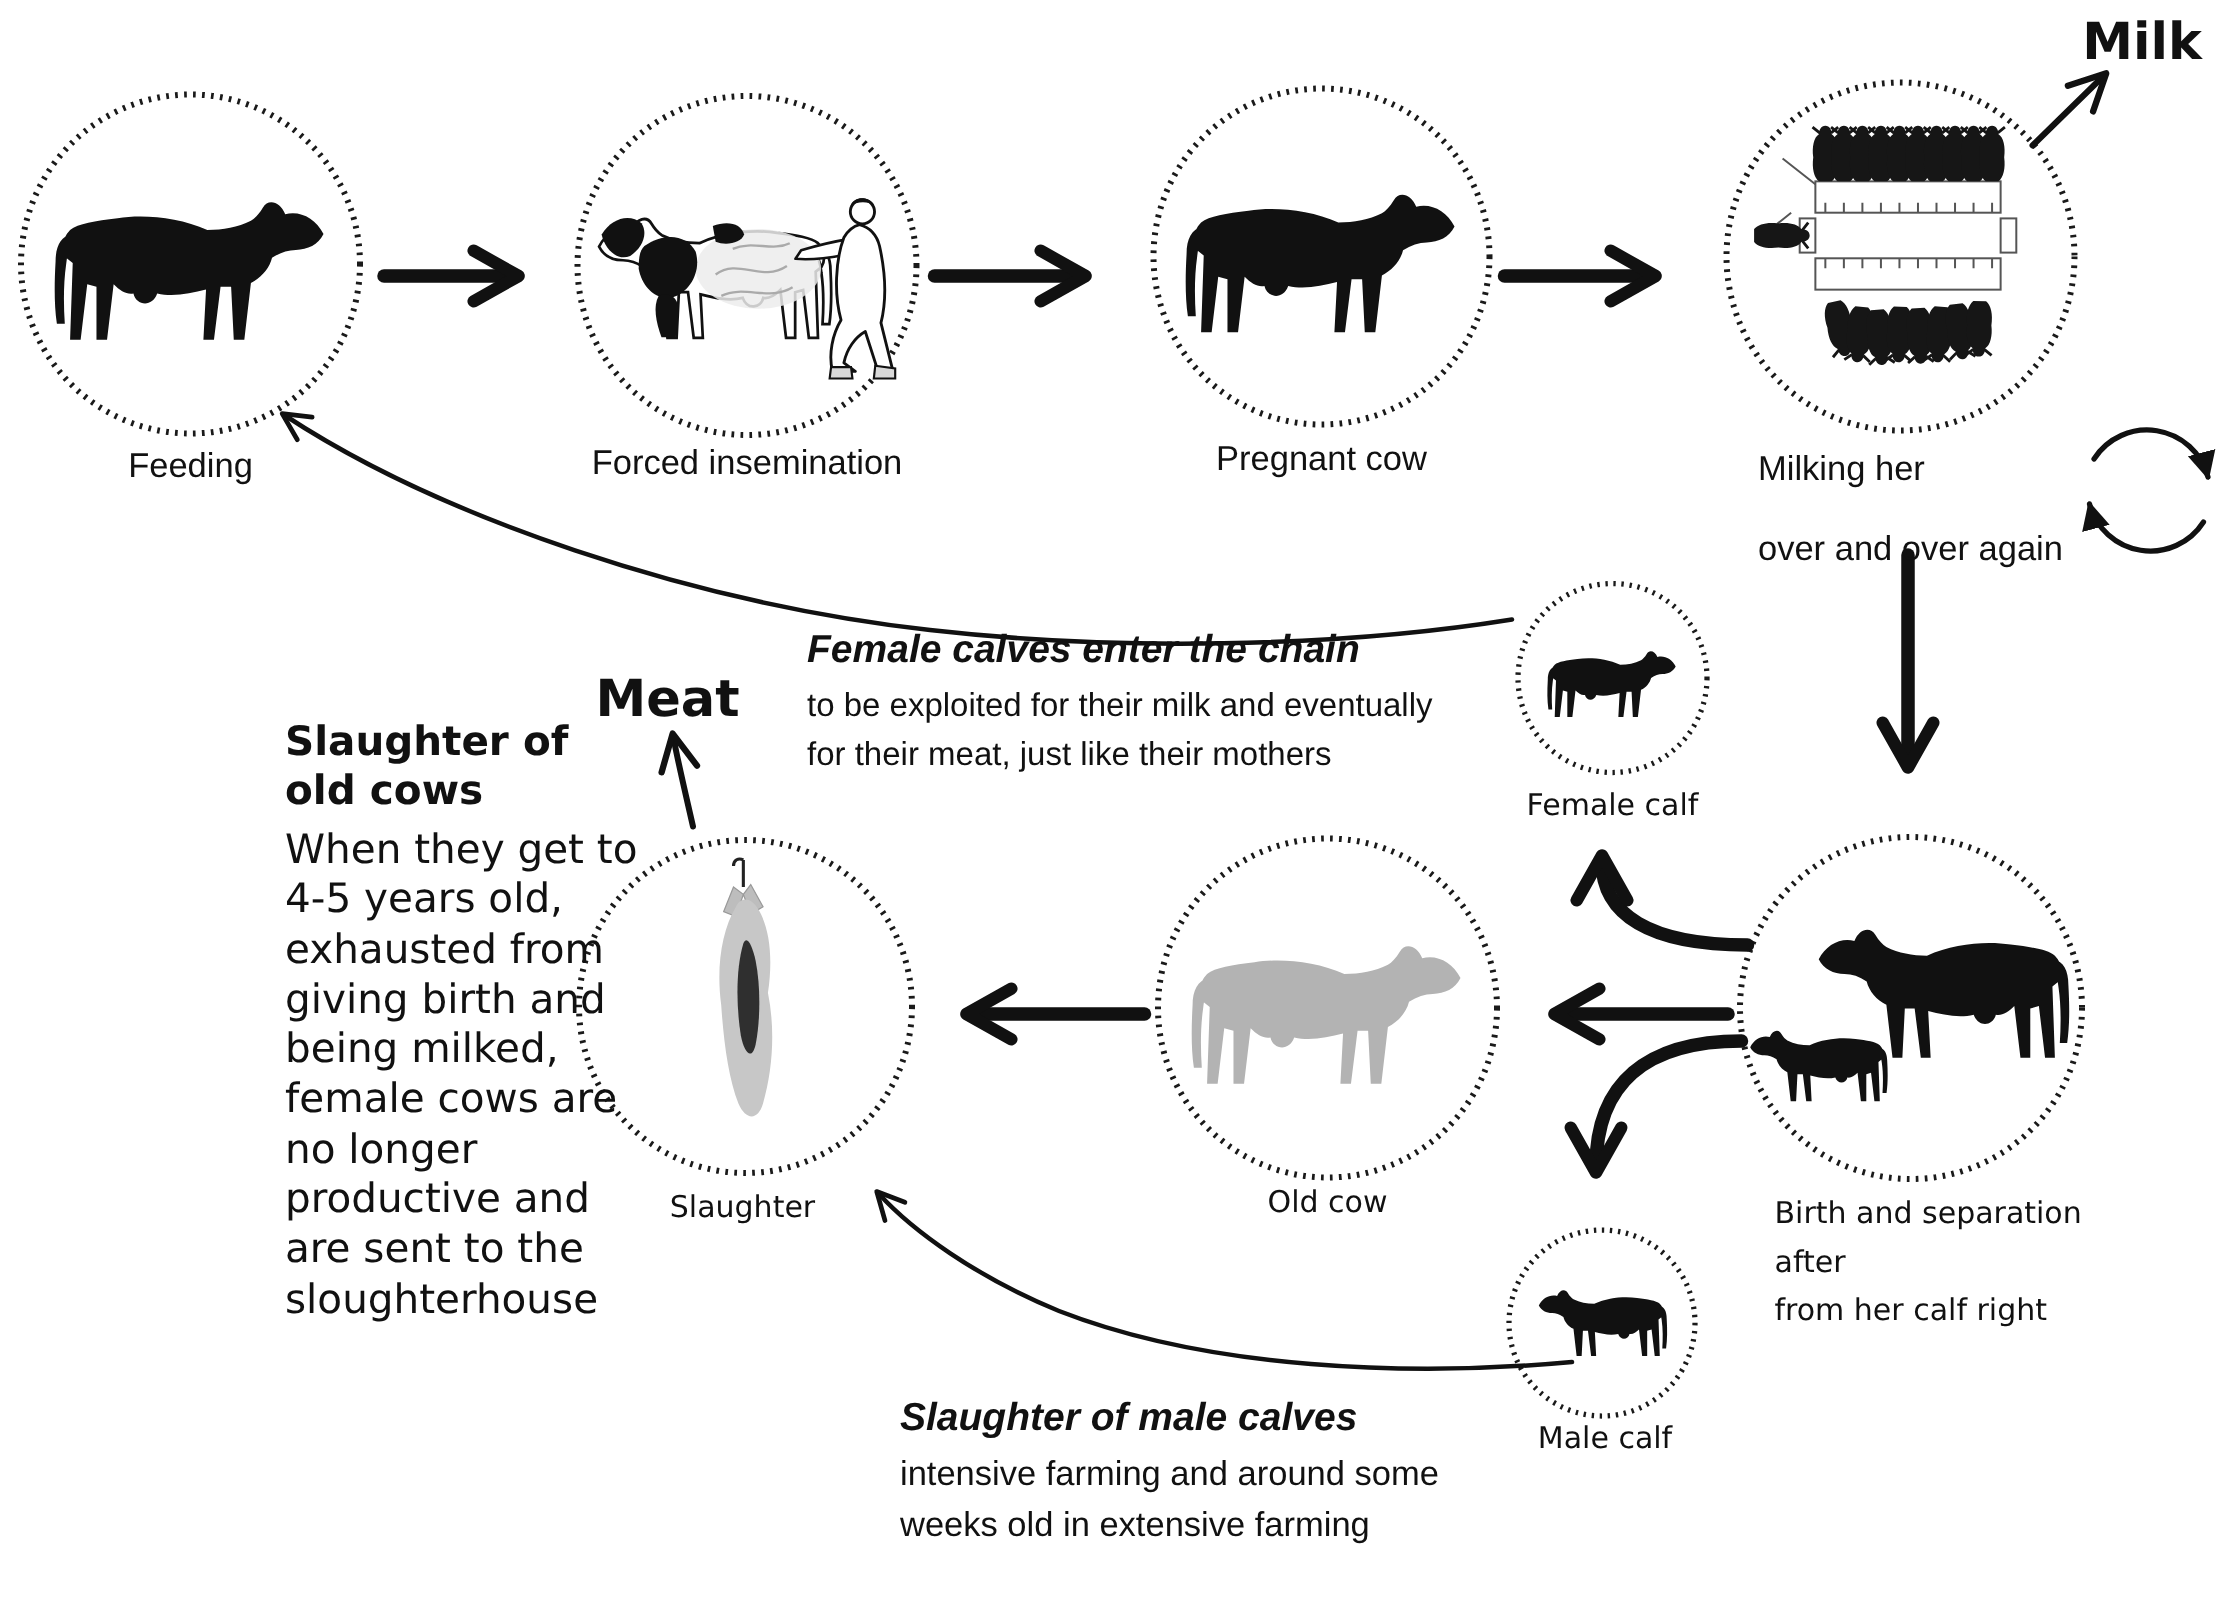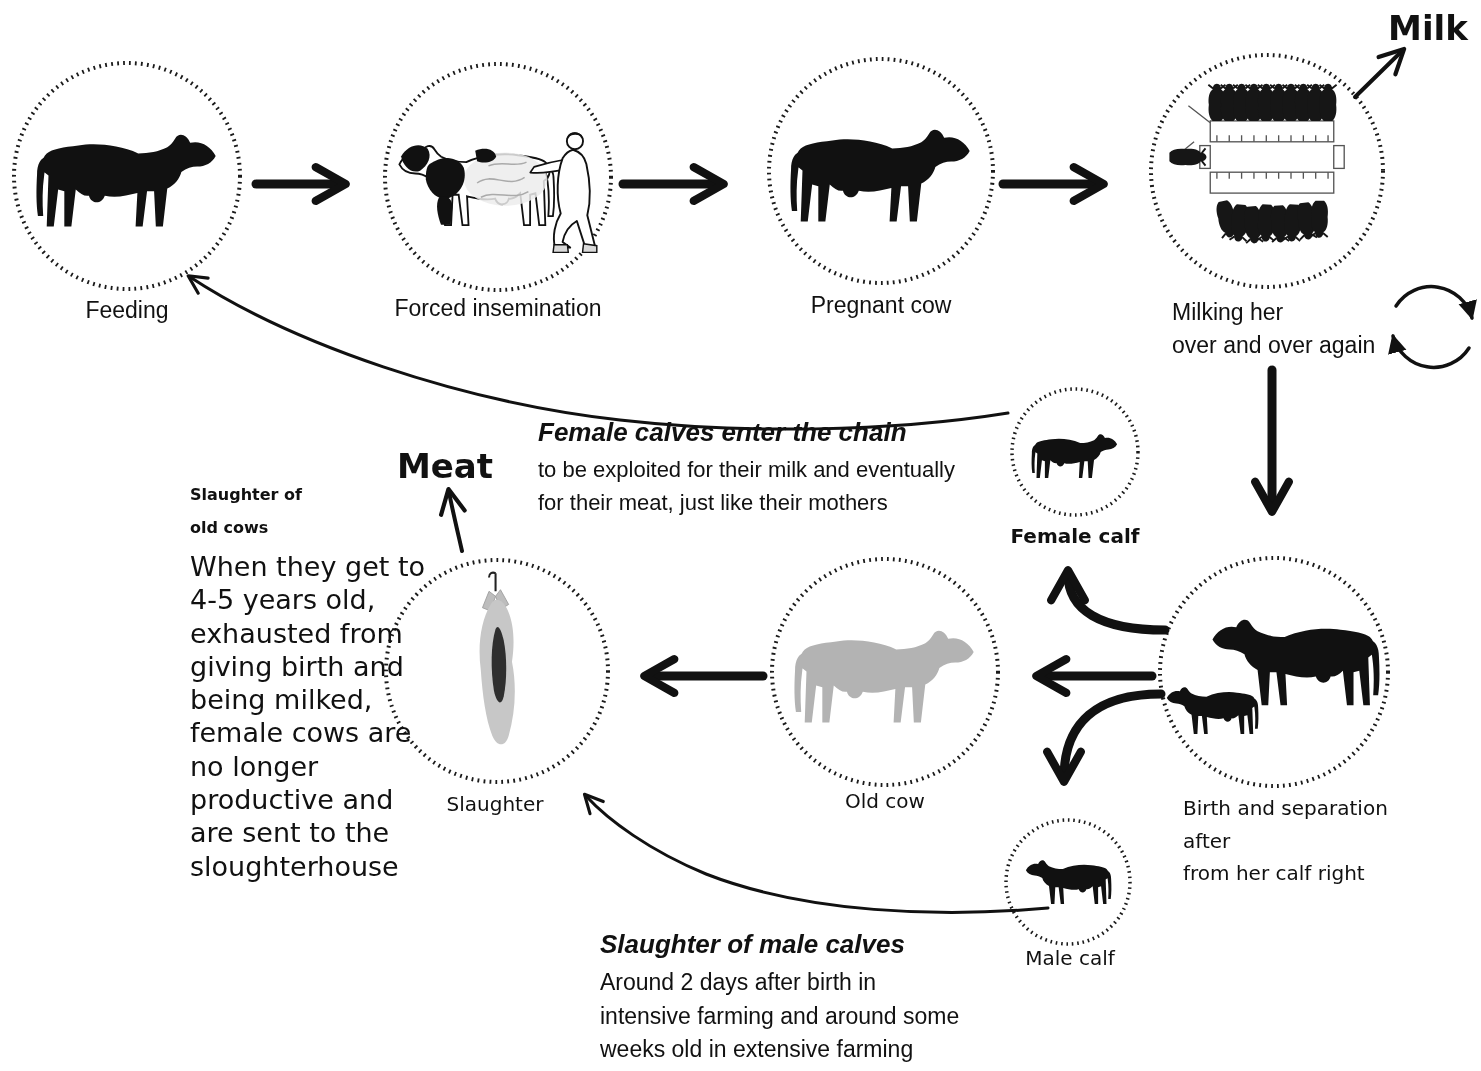--- a/index.html
+++ b/index.html
@@ -6,21 +6,21 @@
   .stage{position:relative;width:1481px;height:1071px;background:#fff;overflow:hidden;
          font-family:"Liberation Sans",sans-serif;color:#111;}
   .abs{position:absolute;white-space:nowrap;}
   .ctr{text-align:center;}
   .lab-lib{font-size:23px;}
   .lab-dv{font-family:"DejaVu Sans",sans-serif;font-size:20px;}
   .big{font-family:"DejaVu Sans",sans-serif;font-size:34px;font-weight:bold;}
   .h-lib{font-size:26px;font-weight:bold;line-height:31px;margin-bottom:6px;font-style:italic;}
   .b-lib{font-size:22px;line-height:32.5px;}
   .b-lib23{font-size:23px;line-height:33.5px;}
-  .h-dv{font-family:"DejaVu Sans",sans-serif;font-size:16px;font-weight:bold;line-height:33px;}
+  .h-dv{font-family:"DejaVu Sans",sans-serif;font-size:27px;font-weight:bold;line-height:33px;}
   .b-dv{font-family:"DejaVu Sans",sans-serif;font-size:27px;line-height:33.3px;}
   .birth-lab{font-family:"DejaVu Sans",sans-serif;font-size:20px;line-height:32.5px;}
   svg.art{position:absolute;left:0;top:0;}
 </style>
 </head>
 <body>
 
 <div class="stage">
 
   <svg class="art" width="1481" height="1071" viewBox="0 0 1481 1071">
@@ -158,25 +158,25 @@
       <path d="M1396,306 A42,42 0 0 1 1472,318" marker-end="url(#mTri)"></path>
       <path d="M1469,348 A42,42 0 0 1 1393,336" marker-end="url(#mTri)"></path>
     </g>
   </svg>
 
   <div class="abs ctr lab-lib" style="left:27px;top:297px;width:200px;">Feeding</div>
   <div class="abs ctr lab-lib" style="left:388px;top:295px;width:220px;">Forced insemination</div>
   <div class="abs ctr lab-lib" style="left:771px;top:292px;width:220px;">Pregnant cow</div>
   <div class="abs" style="left:1172px;top:296px;">
     <div class="lab-lib" style="line-height:33px;">Milking her</div>
-    <div class="lab-lib" style="line-height:33px;">over and over again</div>
+    <div class="lab-lib" style="line-height:33px;margin-top:20px;">over and over again</div>
   </div>
   <div class="abs ctr big" style="left:1378px;top:8px;width:100px;">Milk</div>
   <div class="abs ctr big" style="left:389px;top:446px;width:112px;">Meat</div>
-  <div class="abs ctr lab-dv" style="left:1005px;top:524px;width:140px;font-weight:bold;">Female calf</div>
+  <div class="abs ctr lab-dv" style="left:1005px;top:524px;width:140px;">Female calf</div>
   <div class="abs ctr lab-dv" style="left:1000px;top:946px;width:140px;">Male calf</div>
   <div class="abs ctr lab-dv" style="left:815px;top:789px;width:140px;">Old cow</div>
   <div class="abs ctr lab-dv" style="left:425px;top:792px;width:140px;">Slaughter</div>
   <div class="abs" style="left:1183px;top:792px;">
     <div class="birth-lab">Birth and separation</div>
     <div class="birth-lab">after</div>
     <div class="birth-lab">from her calf right</div>
   </div>
 
   <div class="abs" style="left:538px;top:417px;">
@@ -195,18 +195,17 @@
     <div class="b-dv">being milked,</div>
     <div class="b-dv">female cows are</div>
     <div class="b-dv">no longer</div>
     <div class="b-dv">productive and</div>
     <div class="b-dv">are sent to the</div>
     <div class="b-dv">sloughterhouse</div>
   </div>
 
   <div class="abs" style="left:600px;top:929px;">
     <div class="h-lib">Slaughter of male calves</div>
-    <div class="b-lib23">Around 2 days after birth in</div>
     <div class="b-lib23">intensive farming and around some</div>
     <div class="b-lib23">weeks old in extensive farming</div>
   </div>
 
 </div>
 
 </body></html>

